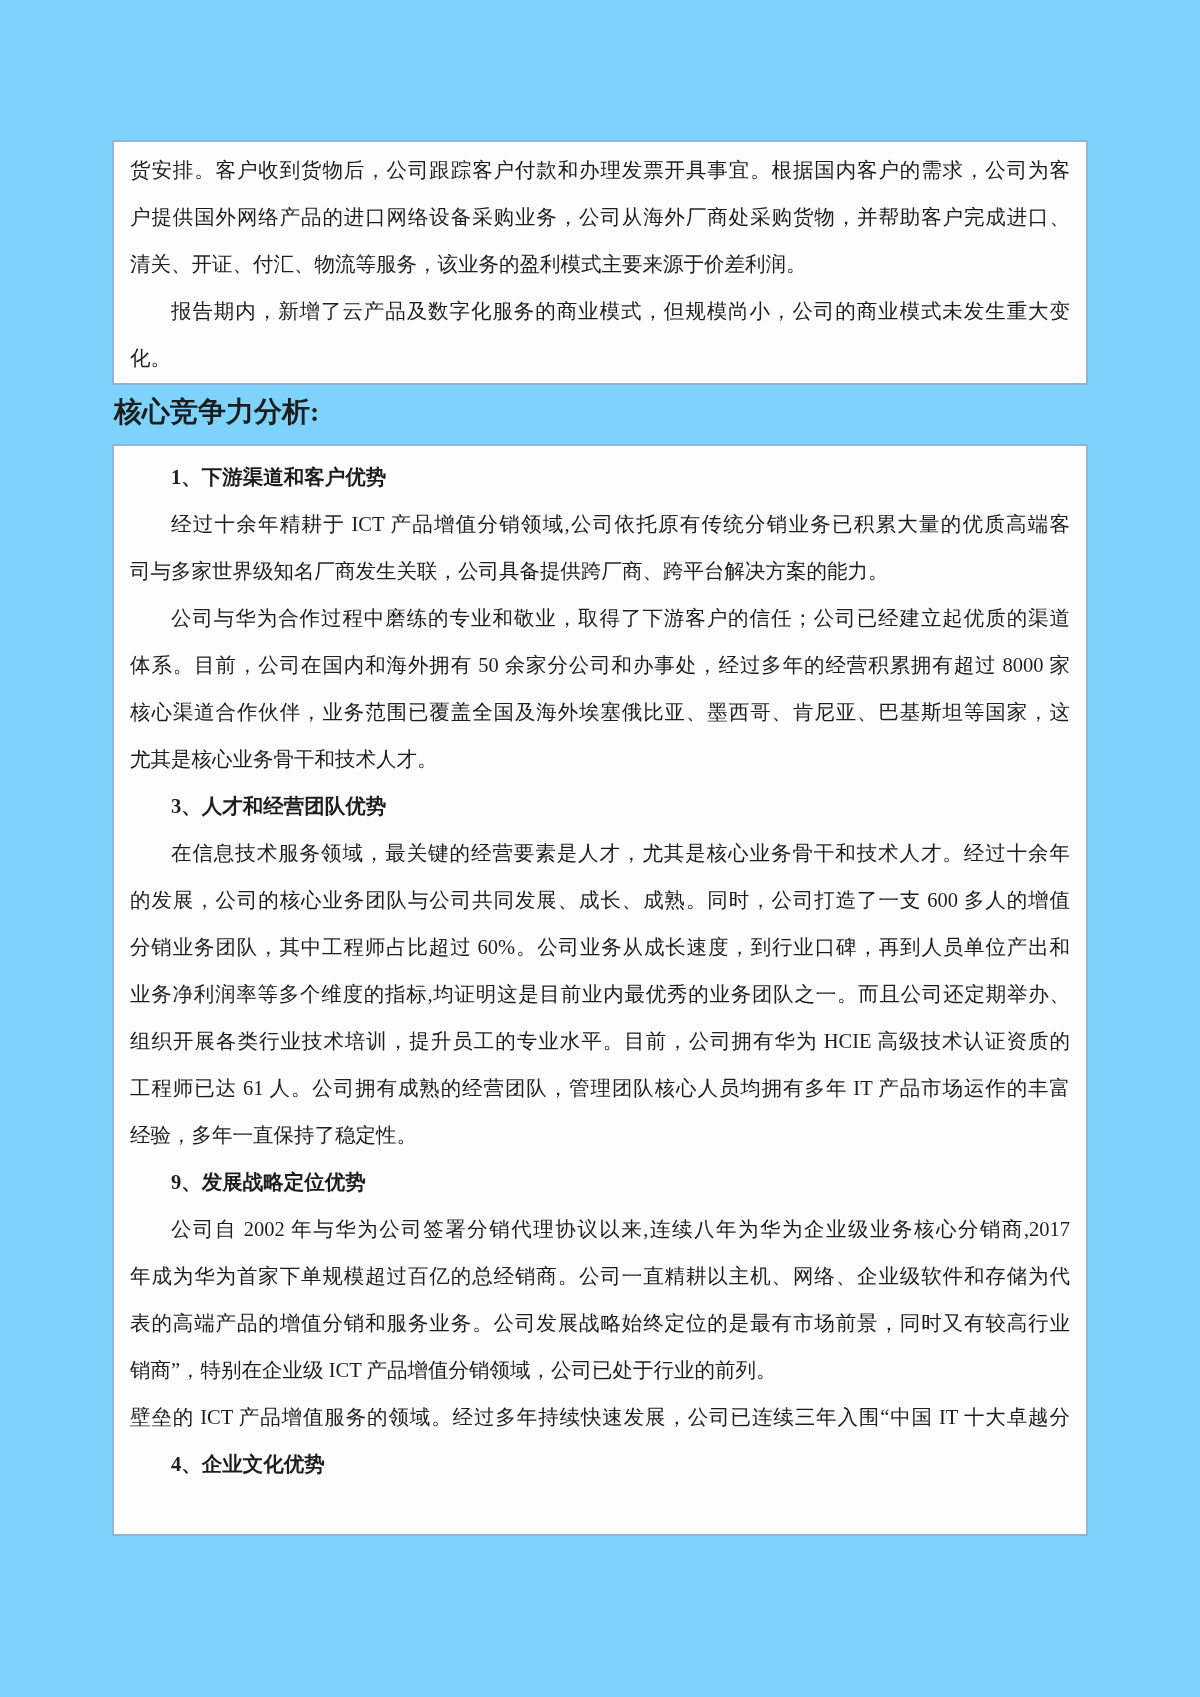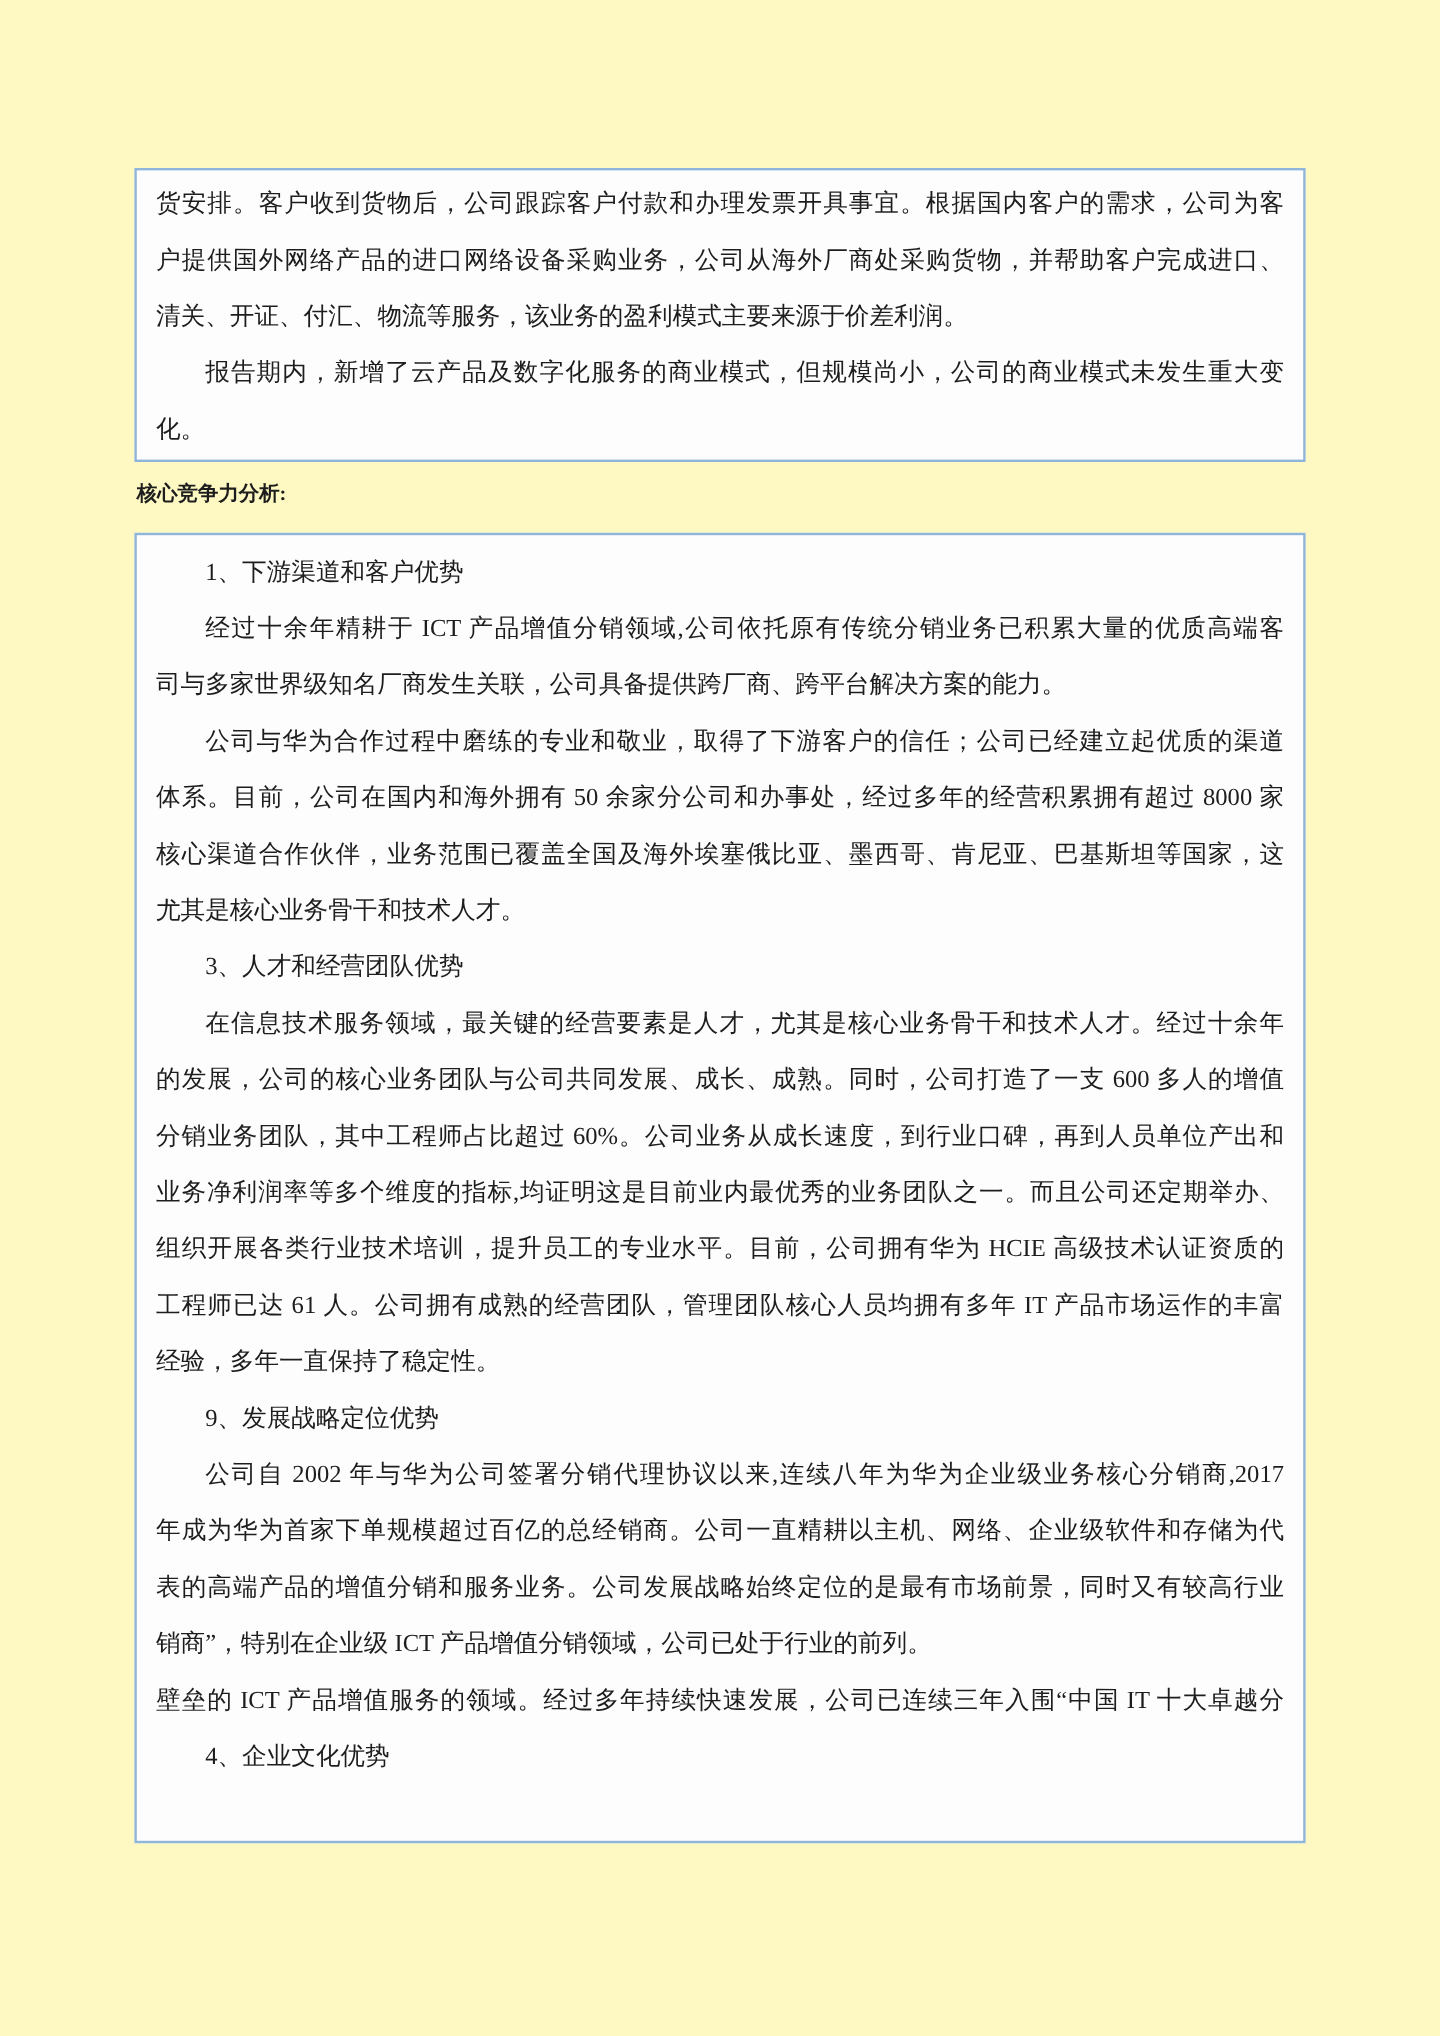--- a/index.html
+++ b/index.html
@@ -4,48 +4,48 @@
 <style>
   html,body{margin:0;padding:0;}
   body{
     width:1200px;height:1697px;
     background:#fcfcfc;
     font-family:"Liberation Serif","DejaVu Serif",serif;
     color:#1d1d1d;
     position:relative;
     --border-color:#8fb6da;
   }
-  .doc-page{position:absolute;inset:0;background:#fef9c3;}
+  .doc-page{position:absolute;inset:0;background:#7dd3fc;}
   .text-box{
     position:absolute;left:112px;width:976px;
     border:2px solid var(--border-color);
     background:#fdfdfd;
     box-sizing:border-box;
     padding:5px 16px;
   }
   #box1{top:140px;height:245px;}
   #box2{top:444px;height:1092px;padding-top:8px;}
   .doc-heading{
     position:absolute;left:114px;top:396px;
     height:32px;line-height:32px;
-    font-size:17px;font-weight:bold;
+    font-size:28px;font-weight:bold;
   }
   .line{
     height:47px;line-height:47px;
     font-size:20.5px;
     text-align:justify;
     text-align-last:justify;
     overflow:hidden;
     white-space:nowrap;
   }
   .line.last{text-align-last:left;}
   .line.indent{text-indent:2em;}
   .subheading{
     height:47px;line-height:47px;
-    font-size:20.5px;font-weight:normal;
+    font-size:20.5px;font-weight:bold;
     text-indent:2em;
     text-align:left;
   }
 </style>
 </head>
 <body style="--border-color: #8fb6da; background: rgb(252, 252, 252); color: rgb(29, 29, 29);">
 
 <div class="doc-page">
 
   <div class="text-box" id="box1">

